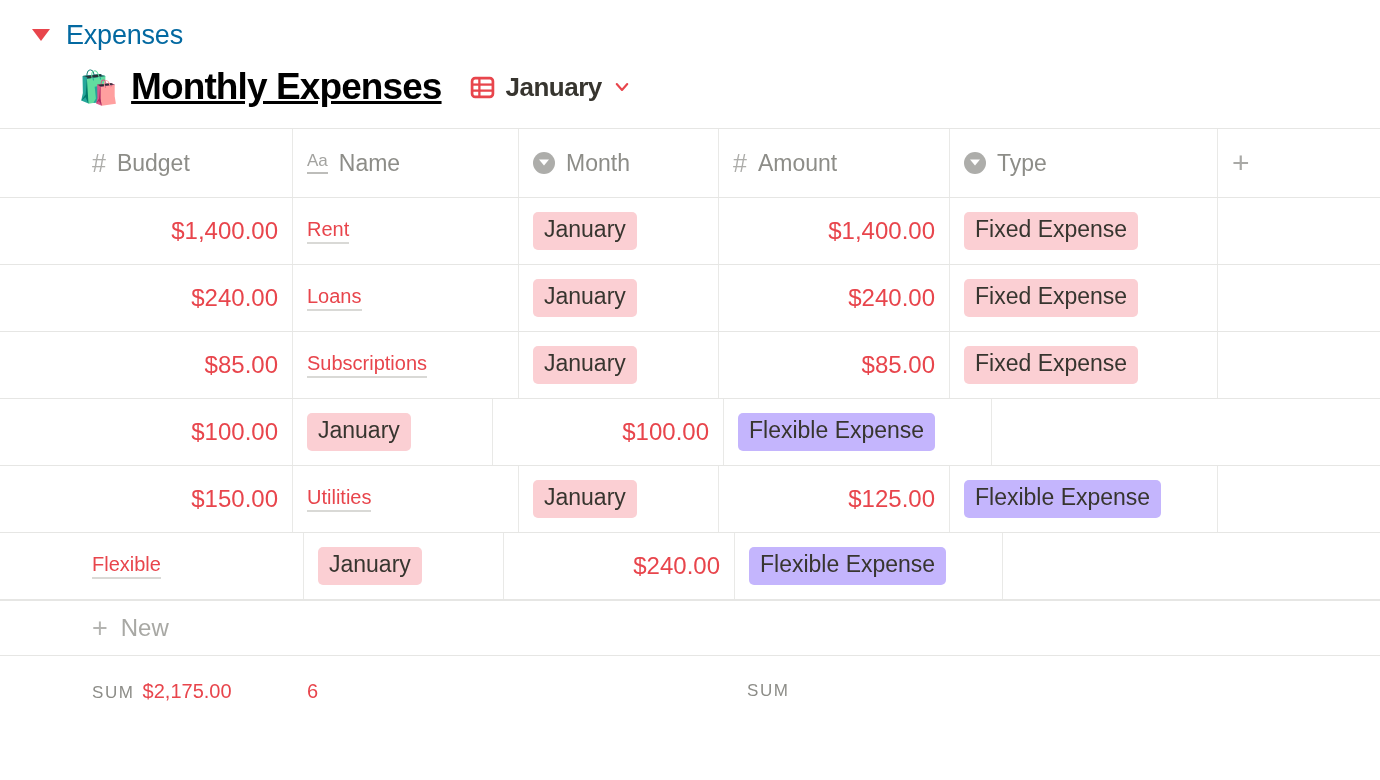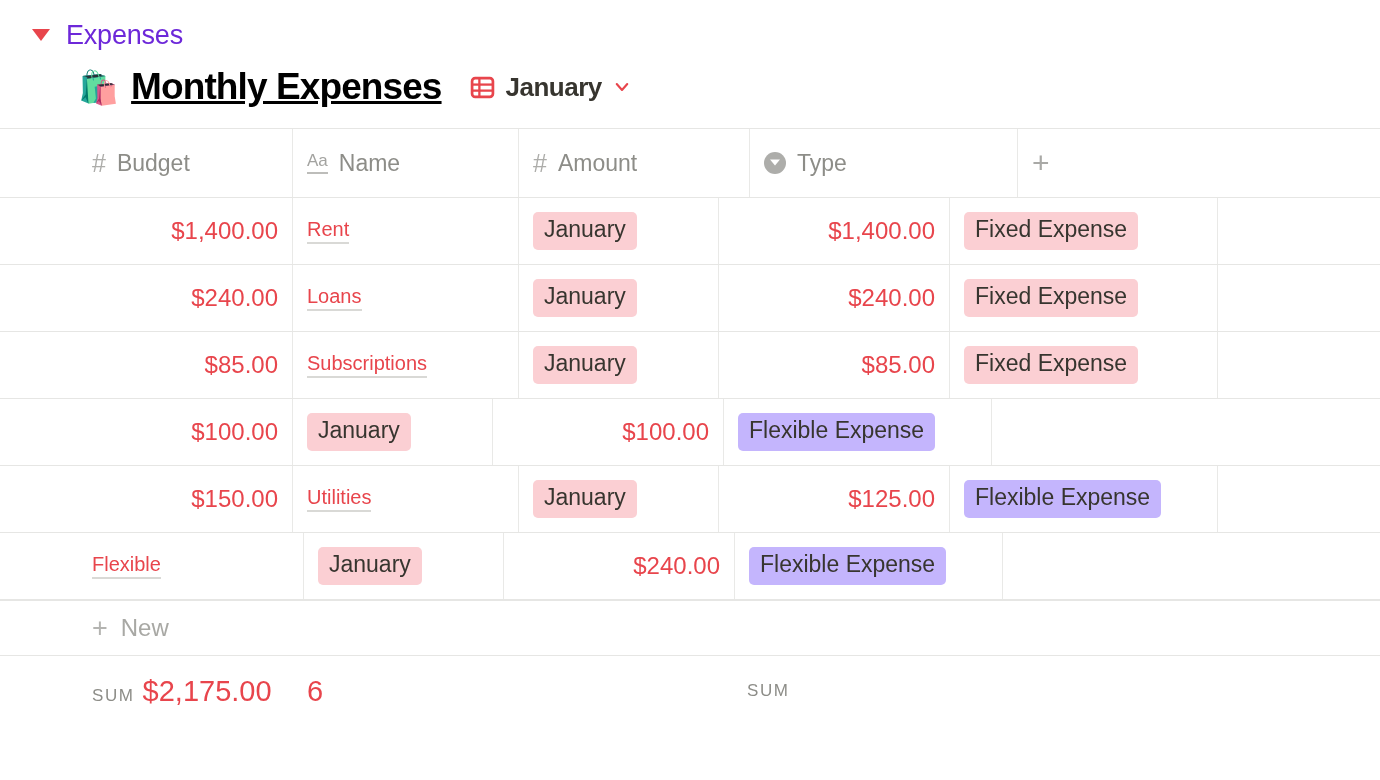--- a/index.html
+++ b/index.html
@@ -27,21 +27,21 @@
     width: 0;
     height: 0;
     border-left: 9px solid transparent;
     border-right: 9px solid transparent;
     border-top: 12px solid #e8454c;
     margin-right: 16px;
     cursor: pointer;
   }
   .section-title {
     font-size: 27px;
-    color: #6d28d9;
+    color: #0369a1;
     font-weight: 400;
     letter-spacing: -0.2px;
   }
 
   
   .db-title-row {
     display: flex;
     align-items: center;
     padding-left: 78px;
     margin-top: 24px;
@@ -244,21 +244,21 @@
     line-height: 70px;
   }
   .agg-label {
     font-size: 17px;
     color: #8d8d88;
     letter-spacing: 1.6px;
     margin-right: 8px;
     text-transform: uppercase;
   }
   .agg-value {
-    font-size: 29px;
+    font-size: 20px;
     color: #e8454c;
   }
   .foot-spacer { box-sizing: border-box; }
 </style>
 </head>
 <body>
 
 <div class="section-head">
   <div class="toggle-triangle"></div>
   <div class="section-title">Expenses</div>
@@ -291,20 +291,26 @@
           <span class="icon-hash">#</span>
         </span>
       <span class="hdr-label">Budget</span>
     </div>
     <div class="cell c-name">
       <span class="hdr-icon">
           <span class="icon-aa">Aa</span>
         </span>
       <span class="hdr-label">Name</span>
     </div>
+    <div class="cell c-month">
+      <span class="hdr-icon">
+          <span class="icon-select"></span>
+        </span>
+      <span class="hdr-label">Month</span>
+    </div>
     <div class="cell c-amount">
       <span class="hdr-icon">
           <span class="icon-hash">#</span>
         </span>
       <span class="hdr-label">Amount</span>
     </div>
     <div class="cell c-type">
       <span class="hdr-icon">
           <span class="icon-select"></span>
         </span>

